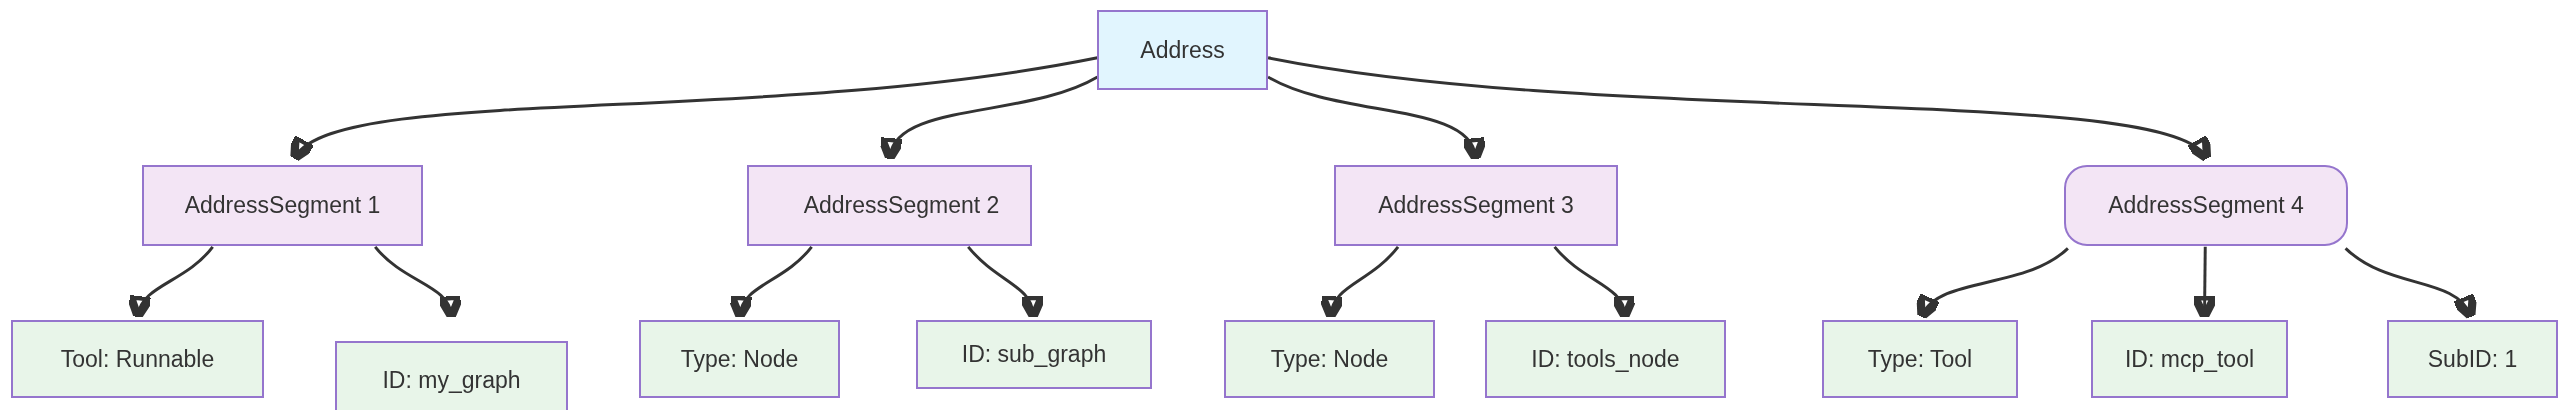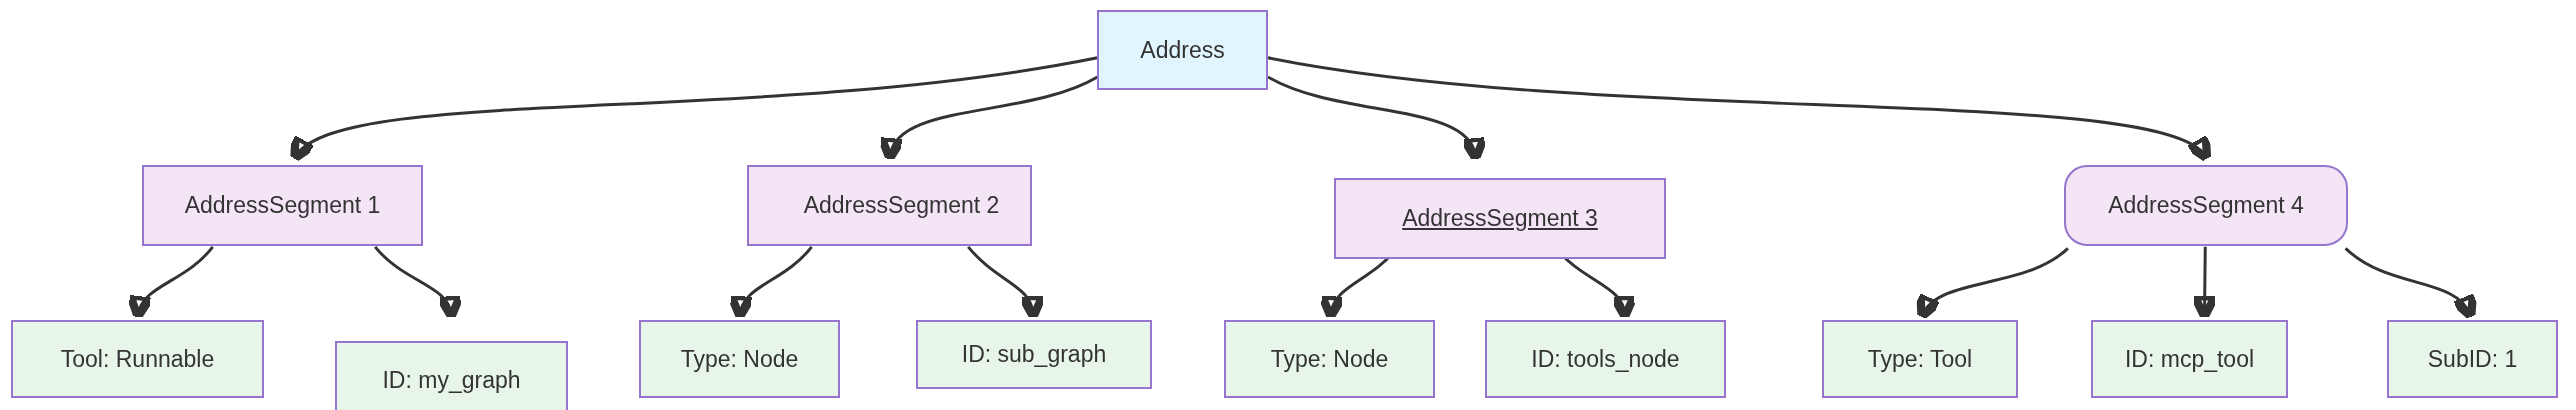--- a/index.html
+++ b/index.html
@@ -70,21 +70,21 @@
 
     <path d="M 2800 336 C 2742 392, 2626 374, 2603 426" marker-end="url(#arrow)"></path>
     <path d="M 2986 334 L 2985 426" marker-end="url(#arrow)"></path>
     <path d="M 3176 336 C 3234 392, 3324 374, 3345 426" marker-end="url(#arrow)"></path>
   </svg>
 
   <div class="node root" style="left:1097px; top:10.3px; width:171px; height:80px;">Address</div>
 
   <div class="node segment" style="left:142px; top:165px; width:281px; height:81px;">AddressSegment 1</div>
   <div class="node segment" style="left:747px; top:165px; width:285px; height:81px;padding-left:24px;">AddressSegment 2</div>
-  <div class="node segment" style="left:1334px; top:178px; width:332px; height:81px;text-decoration:underline;">AddressSegment 3</div>
+  <div class="node segment" style="left:1334px; top:165px; width:284px; height:81px;">AddressSegment 3</div>
   <div class="node segment" style="left:2064px; top:165px; width:284px; height:81px;border-radius:23px;">AddressSegment 4</div>
 
   <div class="node leaf" style="left:11px; top:320px; width:253px; height:78px;">Tool: Runnable</div>
   <div class="node leaf" style="left:335px; top:320px; width:233px; height:78px;margin-top:21px;">ID: my_graph</div>
 
   <div class="node leaf" style="left:639px; top:320px; width:201px; height:78px;">Type: Node</div>
   <div class="node leaf" style="left:916px; top:320px; width:236px; height:69px;">ID: sub_graph</div>
 
   <div class="node leaf" style="left:1224px; top:320px; width:211px; height:78px;">Type: Node</div>
   <div class="node leaf" style="left:1485px; top:320px; width:241px; height:78px;">ID: tools_node</div>

